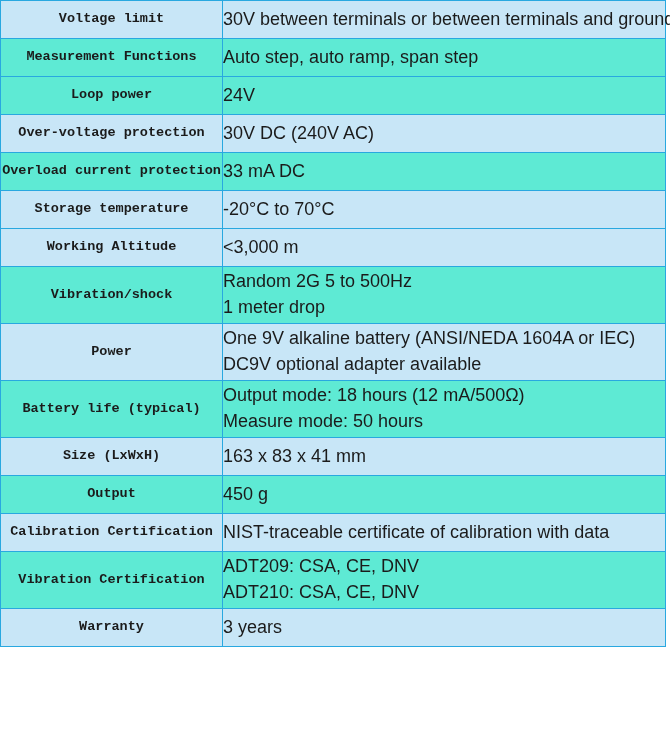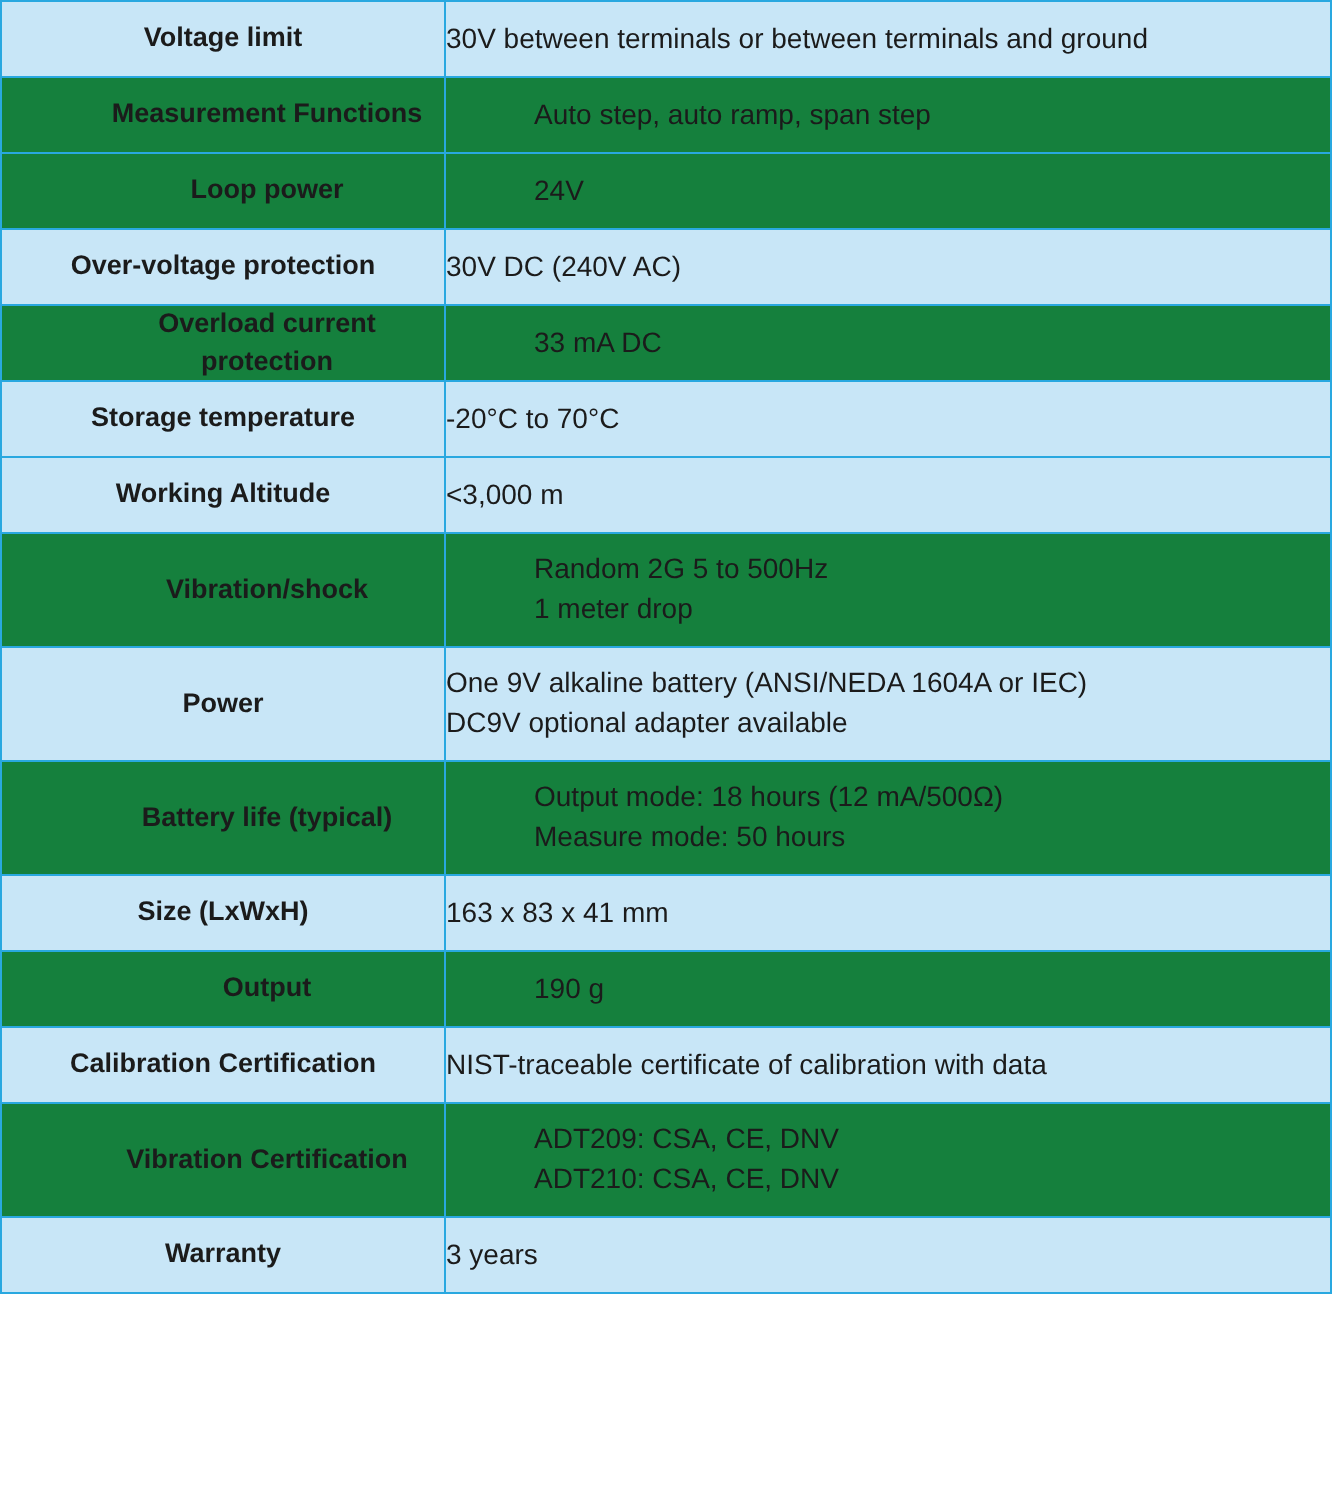--- a/index.html
+++ b/index.html
@@ -18,42 +18,42 @@
     border-collapse: collapse;
     table-layout: fixed;
   }
   #spec-table col.col-label { width: 222px; }
   #spec-table col.col-value { width: 443px; }
 
   #spec-table tr.row-shaded td {
     background: #c8e6f7;
   }
   #spec-table tr.row-plain td {
-    background: #15803d;
-    padding-left: 44px;
+    background: #5eead4;
   }
 
   #spec-table td {
     border: 1px solid #29a8e0;
     padding: 0 0;
     vertical-align: middle;
     color: #1b1b1b;
   }
 
   td.cell-label {
     text-align: center;
     font-weight: bold;
     font-size: 13.5px;
     padding: 6px 8px;
     line-height: 1.35;
+    font-family: Liberation Mono, monospace;
   }
   td.cell-value {
     text-align: left;
     font-weight: normal;
-    font-size: 14px;
+    font-size: 18px;
     padding: 6px 0 6px 10px;
     line-height: 1.42;
   }
   td.cell-value .line {
     display: block;
     white-space: pre;
   }
   tr.row-single td { height: 37px; }
   tr.row-double td { height: 56px; }
 </style>
@@ -131,21 +131,21 @@
       </tr>
       <tr class="row-shaded row-single">
         <td class="cell-label">Size (LxWxH)</td>
         <td class="cell-value">
           <span class="line">163 x 83 x 41 mm</span>
         </td>
       </tr>
       <tr class="row-plain row-single">
         <td class="cell-label">Output</td>
         <td class="cell-value">
-          <span class="line">190 g</span>
+          <span class="line">450 g</span>
         </td>
       </tr>
       <tr class="row-shaded row-single">
         <td class="cell-label">Calibration Certification</td>
         <td class="cell-value">
           <span class="line">NIST-traceable certificate of calibration with data</span>
         </td>
       </tr>
       <tr class="row-plain row-double">
         <td class="cell-label">Vibration Certification</td>

